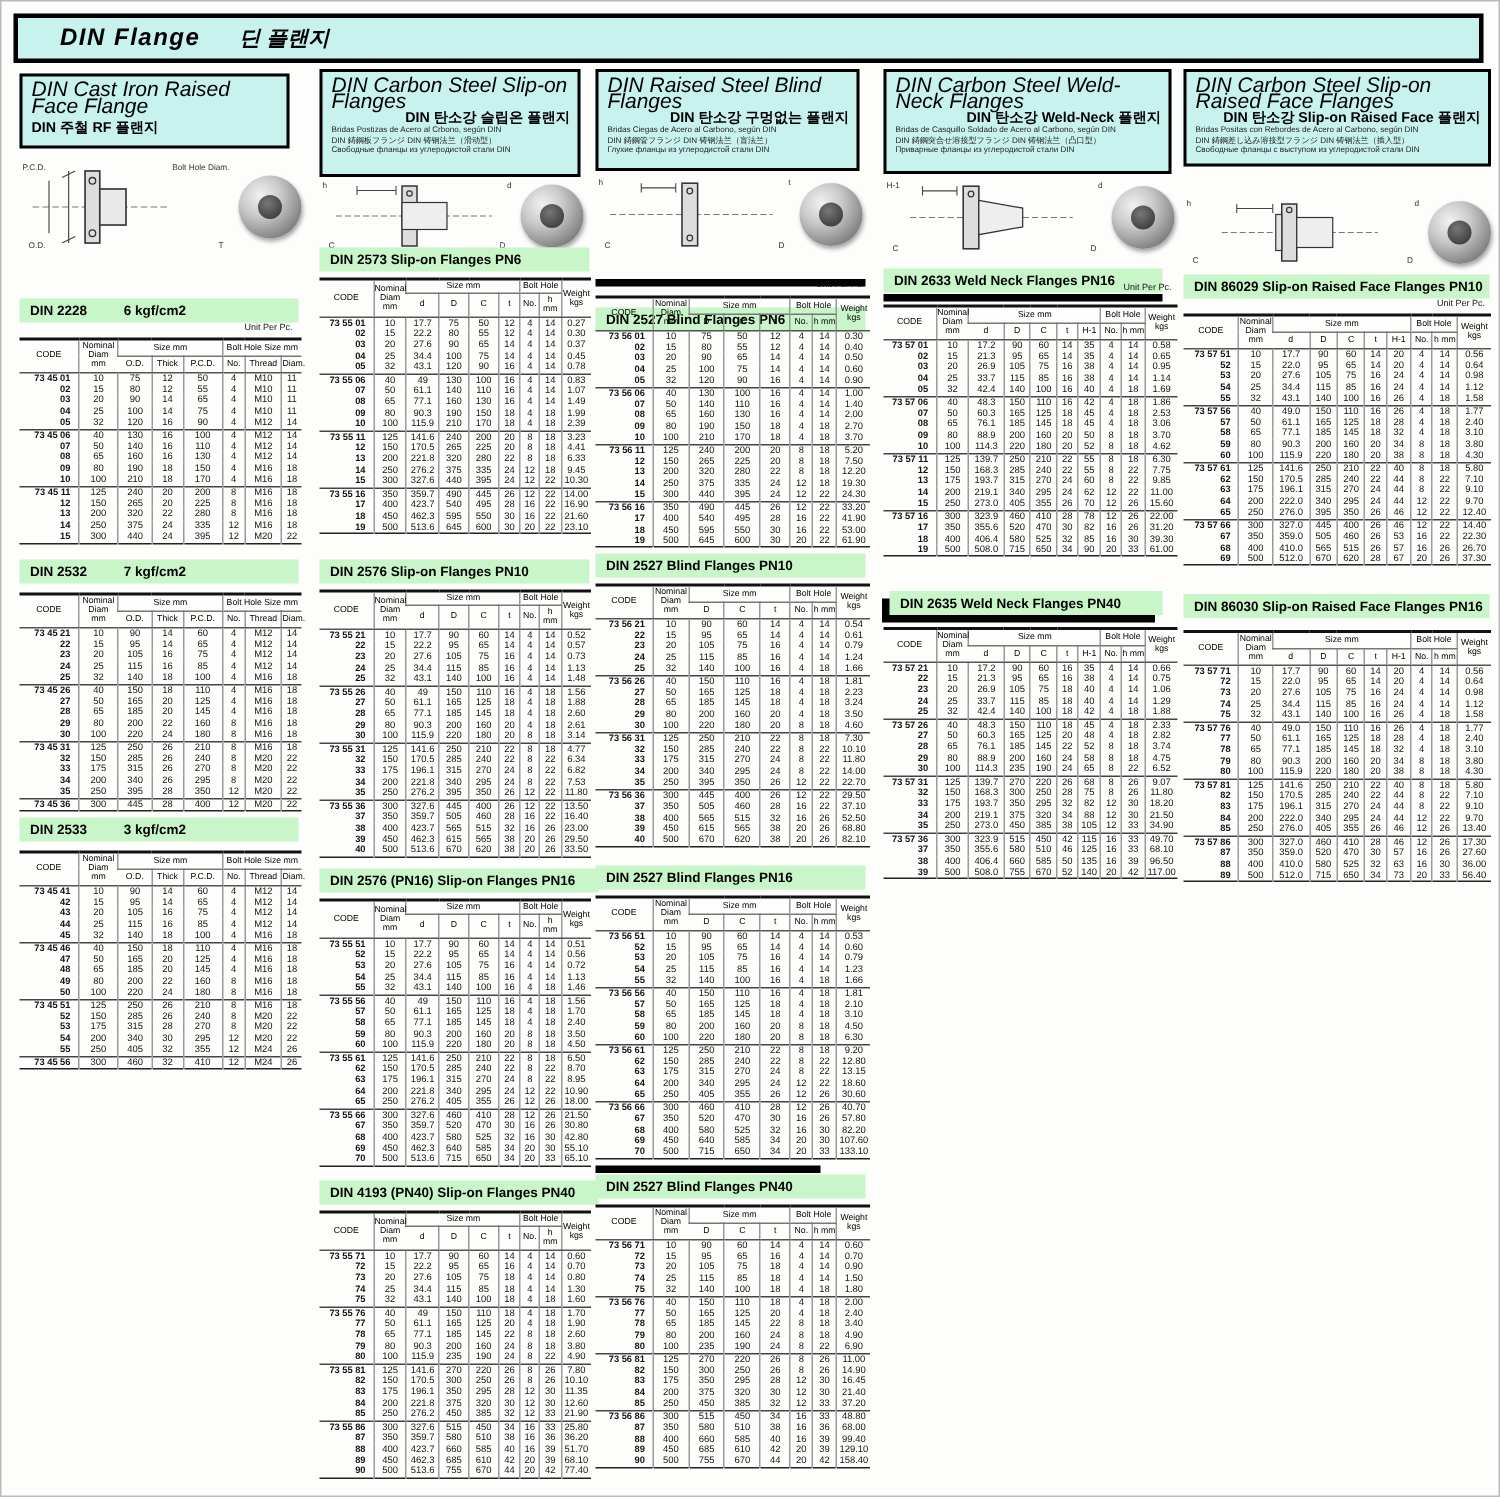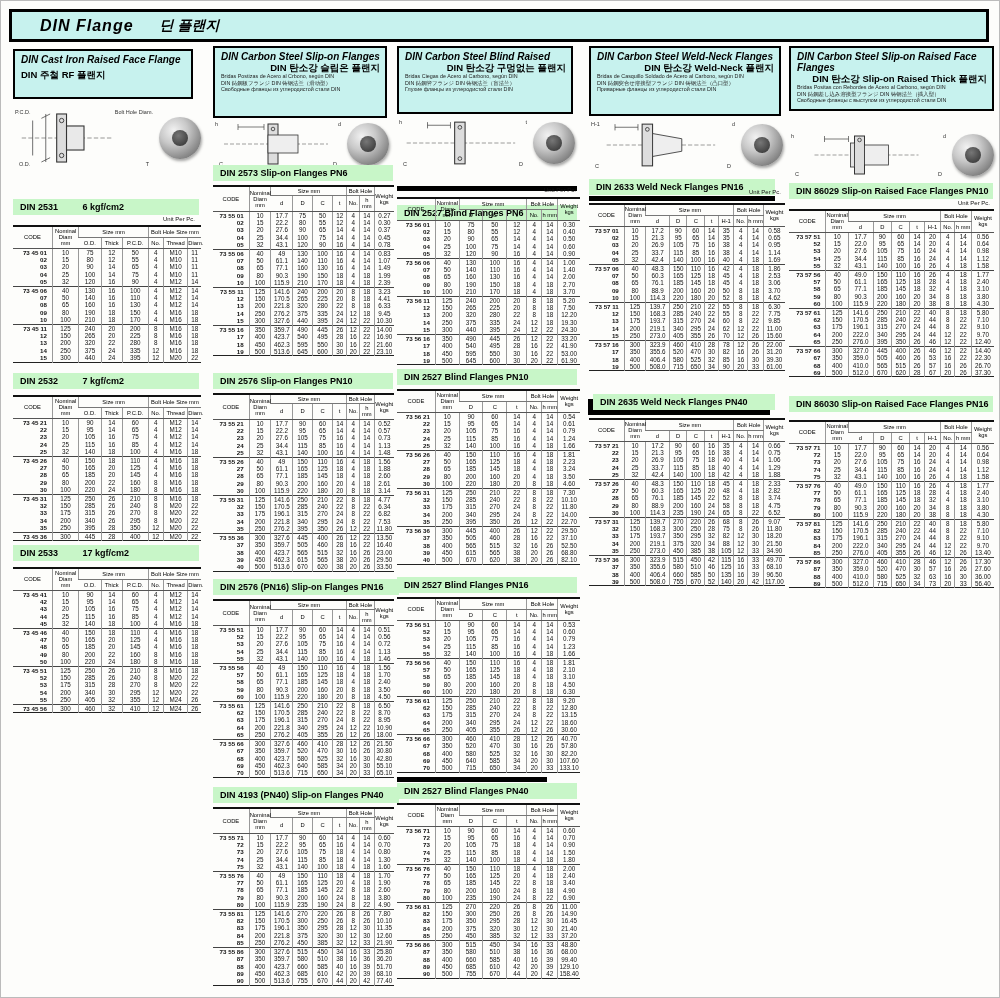--- a/index.html
+++ b/index.html
@@ -9,21 +9,21 @@
   .abs { position:absolute; }
 
   
   #banner { left:8px; top:8px; width:980px; height:33px; background:#c7f2ee;
             border:3px solid #000; display:flex; align-items:center; gap:26px; padding-left:28px; }
   #banner .en { font-style:italic; font-weight:bold; font-size:16px; letter-spacing:1px; }
   #banner .kr { font-weight:bold; font-size:14px; font-style:italic; }
 
   
   .hbox { background:#c7f2ee; border:2px solid #000; padding:3px 5px 2px 6px; }
-  .hbox .t1 { font-weight:bold; font-style:italic; font-size:10px; line-height:11px; }
+  .hbox .t1 { font-weight:normal; font-style:italic; font-size:14px; line-height:11px; }
   .hbox .t2 { font-weight:bold; font-size:9.5px; text-align:right; line-height:11px; }
   .hbox .sm { font-size:5.4px; line-height:6.5px; color:#222; }
   .hb1 { left:12px; top:48px; width:180px; height:50px; }
   .hb1 .t2 { text-align:left; margin-top:4px; }
   .hb2 { left:212px; top:45px; width:174px; height:72px; }
   .hb3 { left:396px; top:45px; width:176px; height:68px; }
   .hb4 { left:588px; top:45px; width:192px; height:70px; }
   .hb5 { left:788px; top:45px; width:205px; height:65px; }
 
   
@@ -81,36 +81,36 @@
   <div class="t2">DIN 주철 RF 플랜지</div>
 </div>
 <div class="abs hbox hb2">
   <div class="t1">DIN Carbon Steel Slip-on Flanges</div>
   <div class="t2">DIN 탄소강 슬립온 플랜지</div>
   <div class="sm">Bridas Postizas de Acero al Crbono, según DIN</div>
   <div class="sm">DIN 鋳鋼板フランジ DIN 铸钢法兰（滑动型）</div>
   <div class="sm">Свободные фланцы из углеродистой стали DIN</div>
 </div>
 <div class="abs hbox hb3">
-  <div class="t1">DIN Carbon Steel Blind Raised</div>
+  <div class="t1">DIN Raised Steel Blind Flanges</div>
   <div class="t2">DIN 탄소강 구멍없는 플랜지</div>
   <div class="sm">Bridas Ciegas de Acero al Carbono, según DIN</div>
   <div class="sm">DIN 鋳鋼管フランジ DIN 铸钢法兰（盲法兰）</div>
   <div class="sm">Глухие фланцы из углеродистой стали DIN</div>
 </div>
 <div class="abs hbox hb4">
   <div class="t1">DIN Carbon Steel Weld-Neck Flanges</div>
   <div class="t2">DIN 탄소강 Weld-Neck 플랜지</div>
   <div class="sm">Bridas de Casquillo Soldado de Acero al Carbono, según DIN</div>
   <div class="sm">DIN 鋳鋼突合せ溶接型フランジ DIN 铸钢法兰（凸口型）</div>
   <div class="sm">Приварные фланцы из углеродистой стали DIN</div>
 </div>
 <div class="abs hbox hb5">
   <div class="t1">DIN Carbon Steel  Slip-on Raised Face Flanges</div>
-  <div class="t2">DIN 탄소강 Slip-on Raised Thick 플랜지</div>
+  <div class="t2">DIN 탄소강 Slip-on Raised Face 플랜지</div>
   <div class="sm">Bridas Positas con Rebordes de Acero al Carbono, según DIN</div>
   <div class="sm">DIN 鋳鋼差し込み溶接型フランジ DIN 铸钢法兰（插入型）</div>
   <div class="sm">Свободные фланцы с выступом из углеродистой стали DIN</div>
 </div>
 
 <div class="abs diag dg1">
   <div class="draw">
     <svg viewBox="0 0 130 52">
       <line x1="8" y1="26" x2="92" y2="26" stroke="#777" stroke-width="0.7" stroke-dasharray="4 2"></line>
       <rect x="40" y="4" width="9" height="44" fill="#ddd" stroke="#333" stroke-width="1"></rect>
@@ -201,21 +201,21 @@
     </svg>
     <span class="dlabel lb1">d</span>
     <span class="dlabel lb0">h</span>
     <span class="dlabel lb2">C</span>
     <span class="dlabel lb3">D</span>
   </div>
   <div class="photo"></div>
 </div>
 
 <div class="abs ttl" style="left:12px; top:198px; width:186px;">
-  <span>DIN 2531</span>
+  <span>DIN 2228</span>
   <span class="t2x">6 kgf/cm2</span>
 </div>
 <div class="abs unit" style="left:12px; top:215px; width:186px;">Unit Per Pc.</div>
 <div class="abs" style="left:12px; top:224px; width:188px;">
     <table class="dtable">
       <colgroup>
         <col style="width:21%">
         <col style="width:14%">
         <col style="width:12%">
         <col style="width:11%">
@@ -587,21 +587,21 @@
           <td class="c5">12</td>
           <td class="c6">M20</td>
           <td class="c7">22</td>
         </tr>
       </tbody>
     </table>
   </div>
 
 <div class="abs ttl" style="left:12px; top:544px; width:186px;">
   <span>DIN 2533</span>
-  <span class="t2x">17 kgf/cm2</span>
+  <span class="t2x">3 kgf/cm2</span>
 </div>
 <div class="abs" style="left:12px; top:566px; width:188px;">
     <table class="dtable">
       <colgroup>
         <col style="width:21%">
         <col style="width:14%">
         <col style="width:12%">
         <col style="width:11%">
         <col style="width:14%">
         <col style="width:8%">

